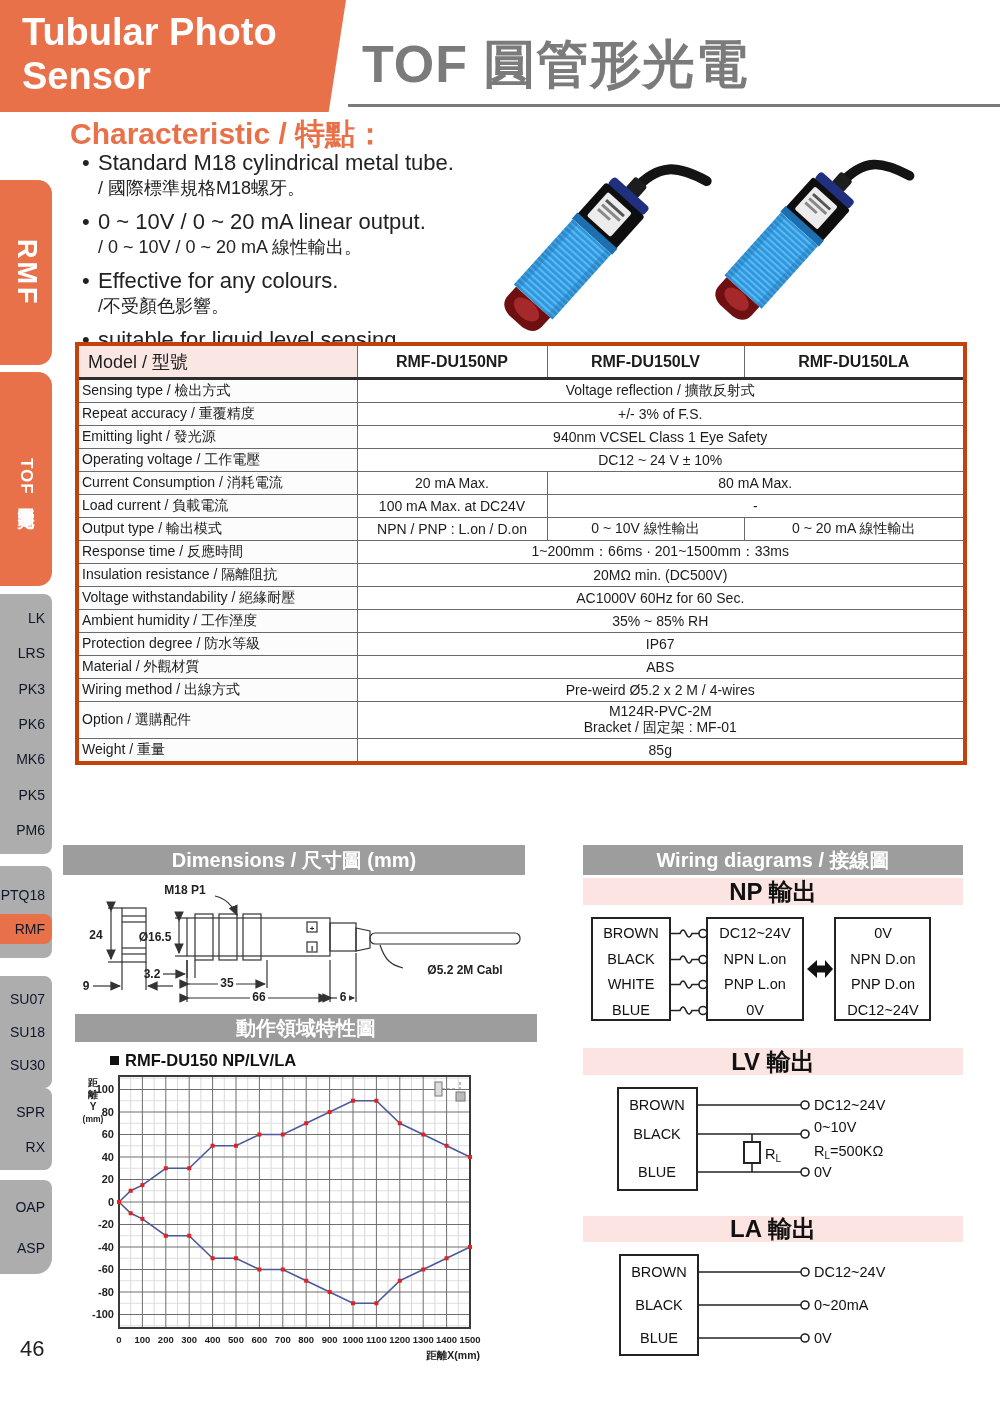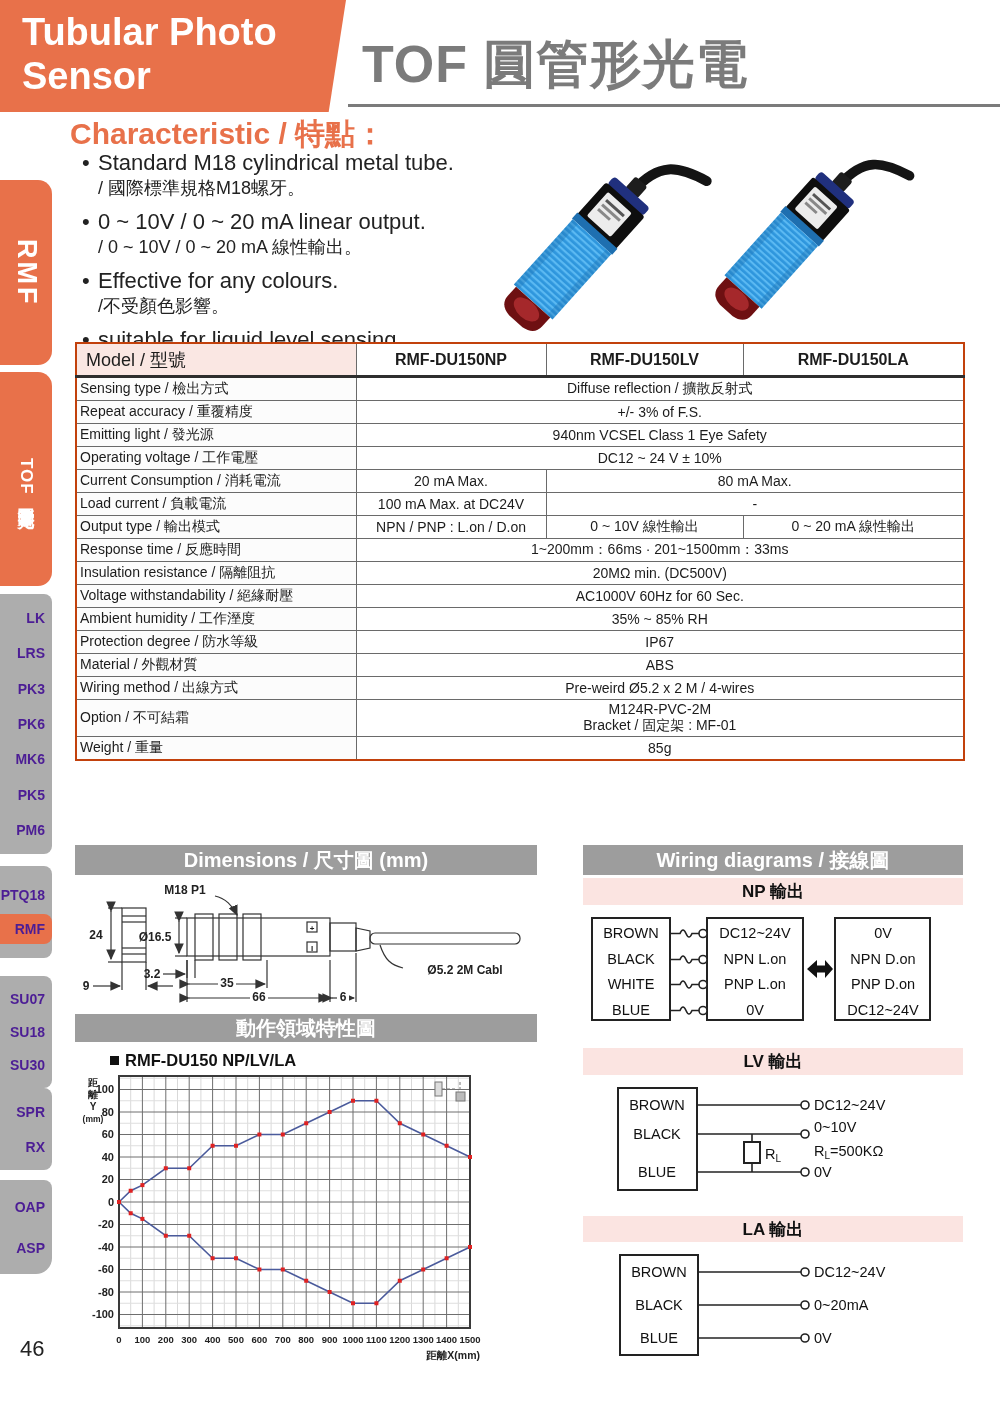--- a/index.html
+++ b/index.html
@@ -17,36 +17,36 @@
   
   .char-heading{position:absolute;left:70px;top:114px;font-size:30px;font-weight:bold;color:#E8714A;}
   .features{position:absolute;left:84px;top:150px;width:370px;list-style:none;margin:0;padding:0;}
   .features li{margin-bottom:9px;padding-left:14px;position:relative;}
   .feat-en{font-size:22px;color:#222;}
   .feat-en::before{content:"•";position:absolute;left:-2px;color:#222;}
   .feat-zh{font-size:18px;color:#222;}
 
   
   .spec-table{position:absolute;left:75px;top:342px;border-collapse:collapse;table-layout:fixed;
-              background:#fff;border:2px solid #c2410c;}
+              background:#fff;border:4px solid #c2410c;}
   .spec-table th,.spec-table td{border:1px solid #6a6a6a;font-size:14px;font-weight:normal;
               text-align:center;padding:1px 3px;height:20px;white-space:pre-line;}
   .spec-table thead tr{border-bottom:3px solid #2e2e2e;}
   .spec-table thead th{height:29px;}
   .model-label{background:#fae7e3;text-align:left !important;padding-left:9px !important;font-size:18px !important;}
   .model-name{font-weight:bold !important;font-size:16px !important;}
   .spec-table tbody th{text-align:left;background:#fcfcfc;}
 
   
   .sec-bar{position:absolute;background:#9d9d9d;color:#fff;font-weight:bold;font-size:20px;
            display:flex;align-items:center;justify-content:center;}
-  .bar-dims{left:75px;top:845px;width:462px;height:30px;}
+  .bar-dims{left:63px;top:845px;width:462px;height:30px;}
   .bar-wiring{left:583px;top:845px;width:380px;height:30px;}
   .bar-action{left:75px;top:1014px;width:462px;height:28px;}
-  .pink-bar{position:absolute;background:#fbe4e1;color:#111;font-weight:bold;font-size:17px;
+  .pink-bar{position:absolute;background:#fbe4e1;color:#111;font-weight:bold;font-size:24px;
             display:flex;align-items:center;justify-content:center;}
   .bar-np{left:583px;top:878px;width:380px;height:27px;}
   .bar-lv{left:583px;top:1048px;width:380px;height:27px;}
   .bar-la{left:583px;top:1216px;width:380px;height:26px;}
 
   .dims-svg{position:absolute;left:75px;top:878px;}
   .chart-svg{position:absolute;left:75px;top:1048px;}
   .np-svg{position:absolute;left:583px;top:908px;}
   .lv-svg{position:absolute;left:583px;top:1080px;}
   .la-svg{position:absolute;left:583px;top:1246px;}
@@ -59,21 +59,21 @@
   .sb-rmf-top{top:180px;height:185px;font-size:27px;letter-spacing:3px;}
   .sb-tof{top:372px;height:214px;font-size:17px;letter-spacing:1px;}
   .sb-group{position:absolute;left:0;width:52px;background:#adadad;border-radius:0 8px 8px 0;
             display:flex;flex-direction:column;justify-content:space-around;align-items:flex-end;
             padding:6px 0;box-sizing:border-box;}
   .sb-g0{top:594px;height:260px;}
   .sb-g1{top:866px;height:92px;justify-content:flex-start;}
   .sb-g2{top:966px;height:112px;margin-top:10px;}
   .sb-g3{top:1088px;height:82px;}
   .sb-g4{top:1180px;height:94px;border-radius:0 8px 16px 0;}
-  .sb-item{color:#4c1d95;font-weight:bold;font-size:14px;padding-right:7px;line-height:1;}
+  .sb-item{color:#0f172a;font-weight:normal;font-size:14px;padding-right:7px;line-height:1;}
   .sb-g1 .sb-item{margin-top:16px;}
   .sb-item.active{background:#E8714A;width:100%;box-sizing:border-box;text-align:right;
                   padding:8px 7px;border-radius:0 8px 8px 0;margin-top:12px;}
   .page-num{position:absolute;left:20px;top:1336px;font-size:22px;color:#222;}
 </style>
 </head>
 <body>
 
 <div class="page">
 
@@ -144,21 +144,21 @@
       <tr>
         <th class="model-label">Model / 型號</th>
         <th class="model-name">RMF-DU150NP</th>
         <th class="model-name">RMF-DU150LV</th>
         <th class="model-name">RMF-DU150LA</th>
       </tr>
     </thead>
     <tbody>
         <tr>
           <th>Sensing type / 檢出方式</th>
-          <td colspan="3">Diffuse reflection / 擴散反射式</td>
+          <td colspan="3">Voltage reflection / 擴散反射式</td>
         </tr>
         <tr>
           <th>Repeat accuracy / 重覆精度</th>
           <td colspan="3">+/- 3% of F.S.</td>
         </tr>
         <tr>
           <th>Emitting light / 發光源</th>
           <td colspan="3">940nm VCSEL Class 1 Eye Safety</td>
         </tr>
         <tr>
@@ -203,21 +203,21 @@
         </tr>
         <tr>
           <th>Material / 外觀材質</th>
           <td colspan="3">ABS</td>
         </tr>
         <tr>
           <th>Wiring method / 出線方式</th>
           <td colspan="3">Pre-weird Ø5.2 x 2 M / 4-wires</td>
         </tr>
         <tr>
-          <th>Option / 不可結霜</th>
+          <th>Option / 選購配件</th>
           <td colspan="3">M124R-PVC-2M
 Bracket / 固定架 : MF-01</td>
         </tr>
         <tr>
           <th>Weight / 重量</th>
           <td colspan="3">85g</td>
         </tr>
       </tbody>
   </table>
 

